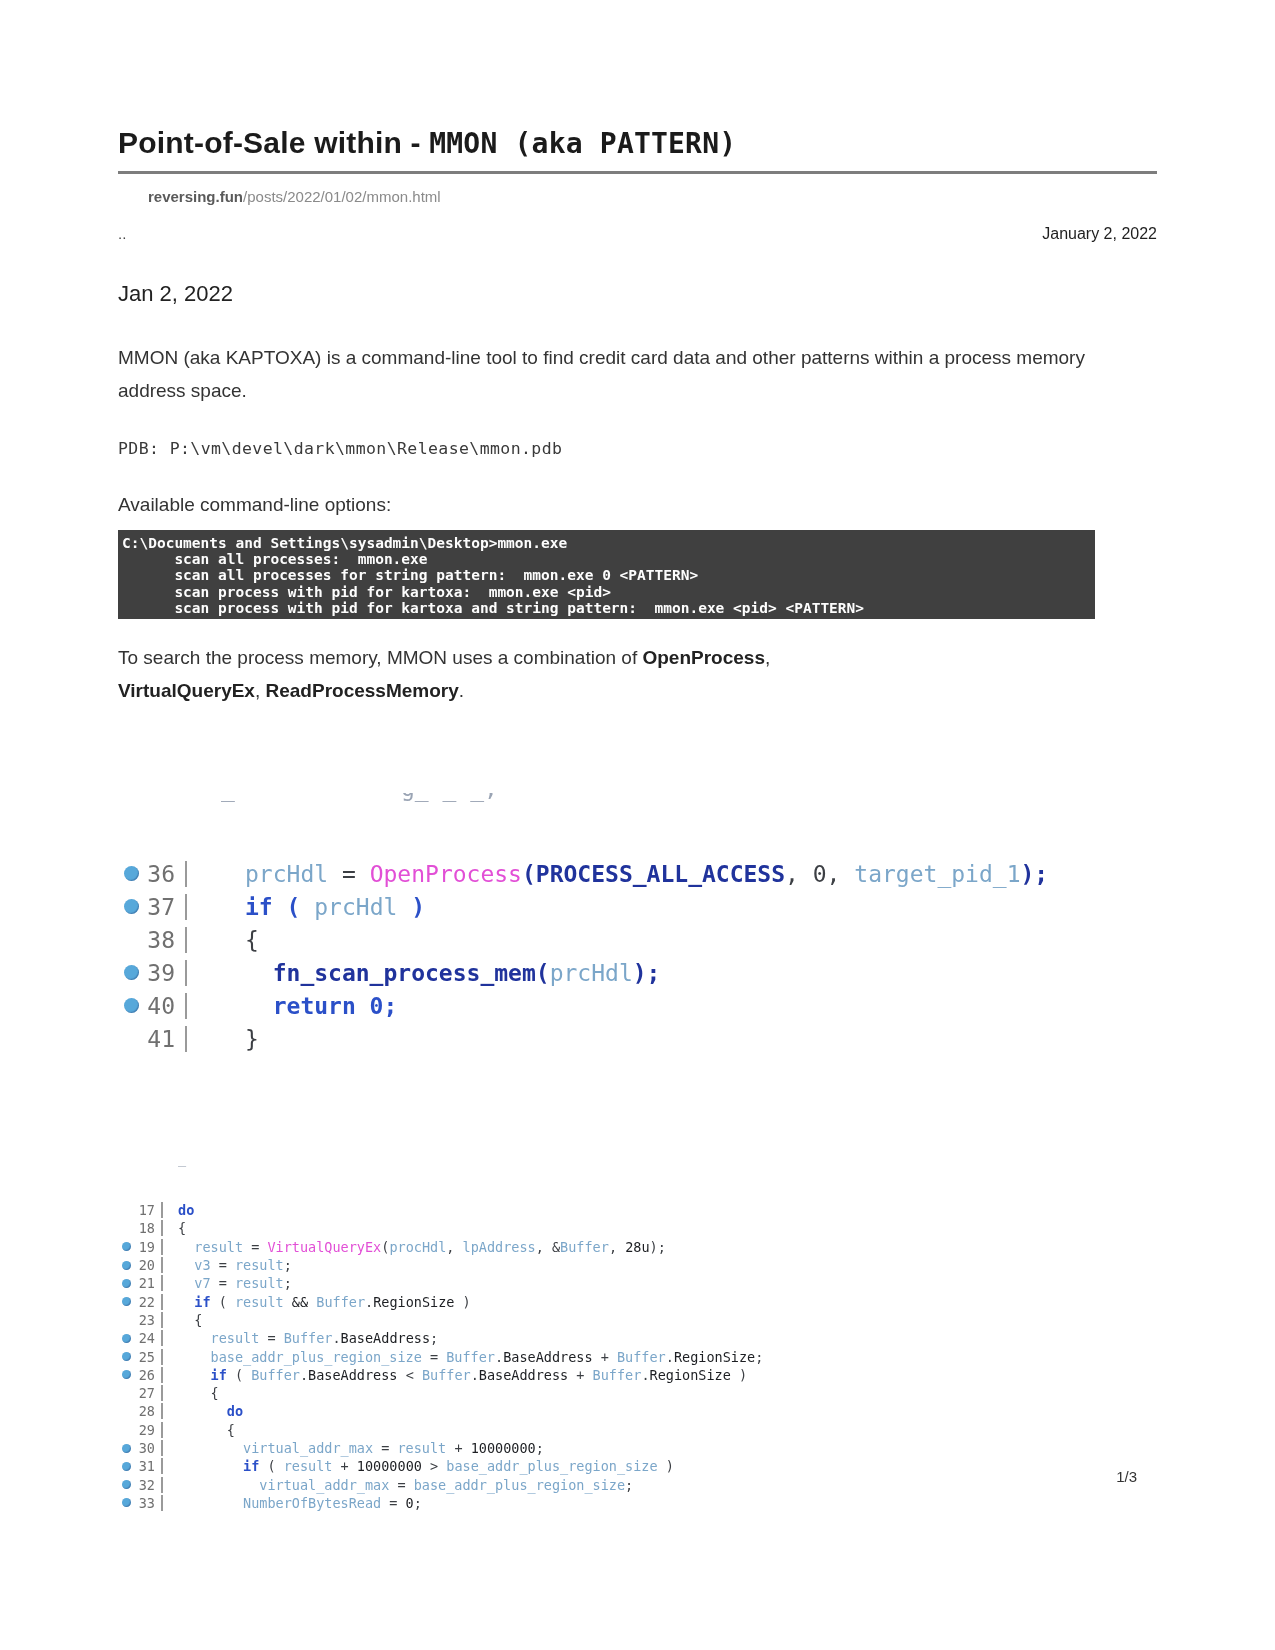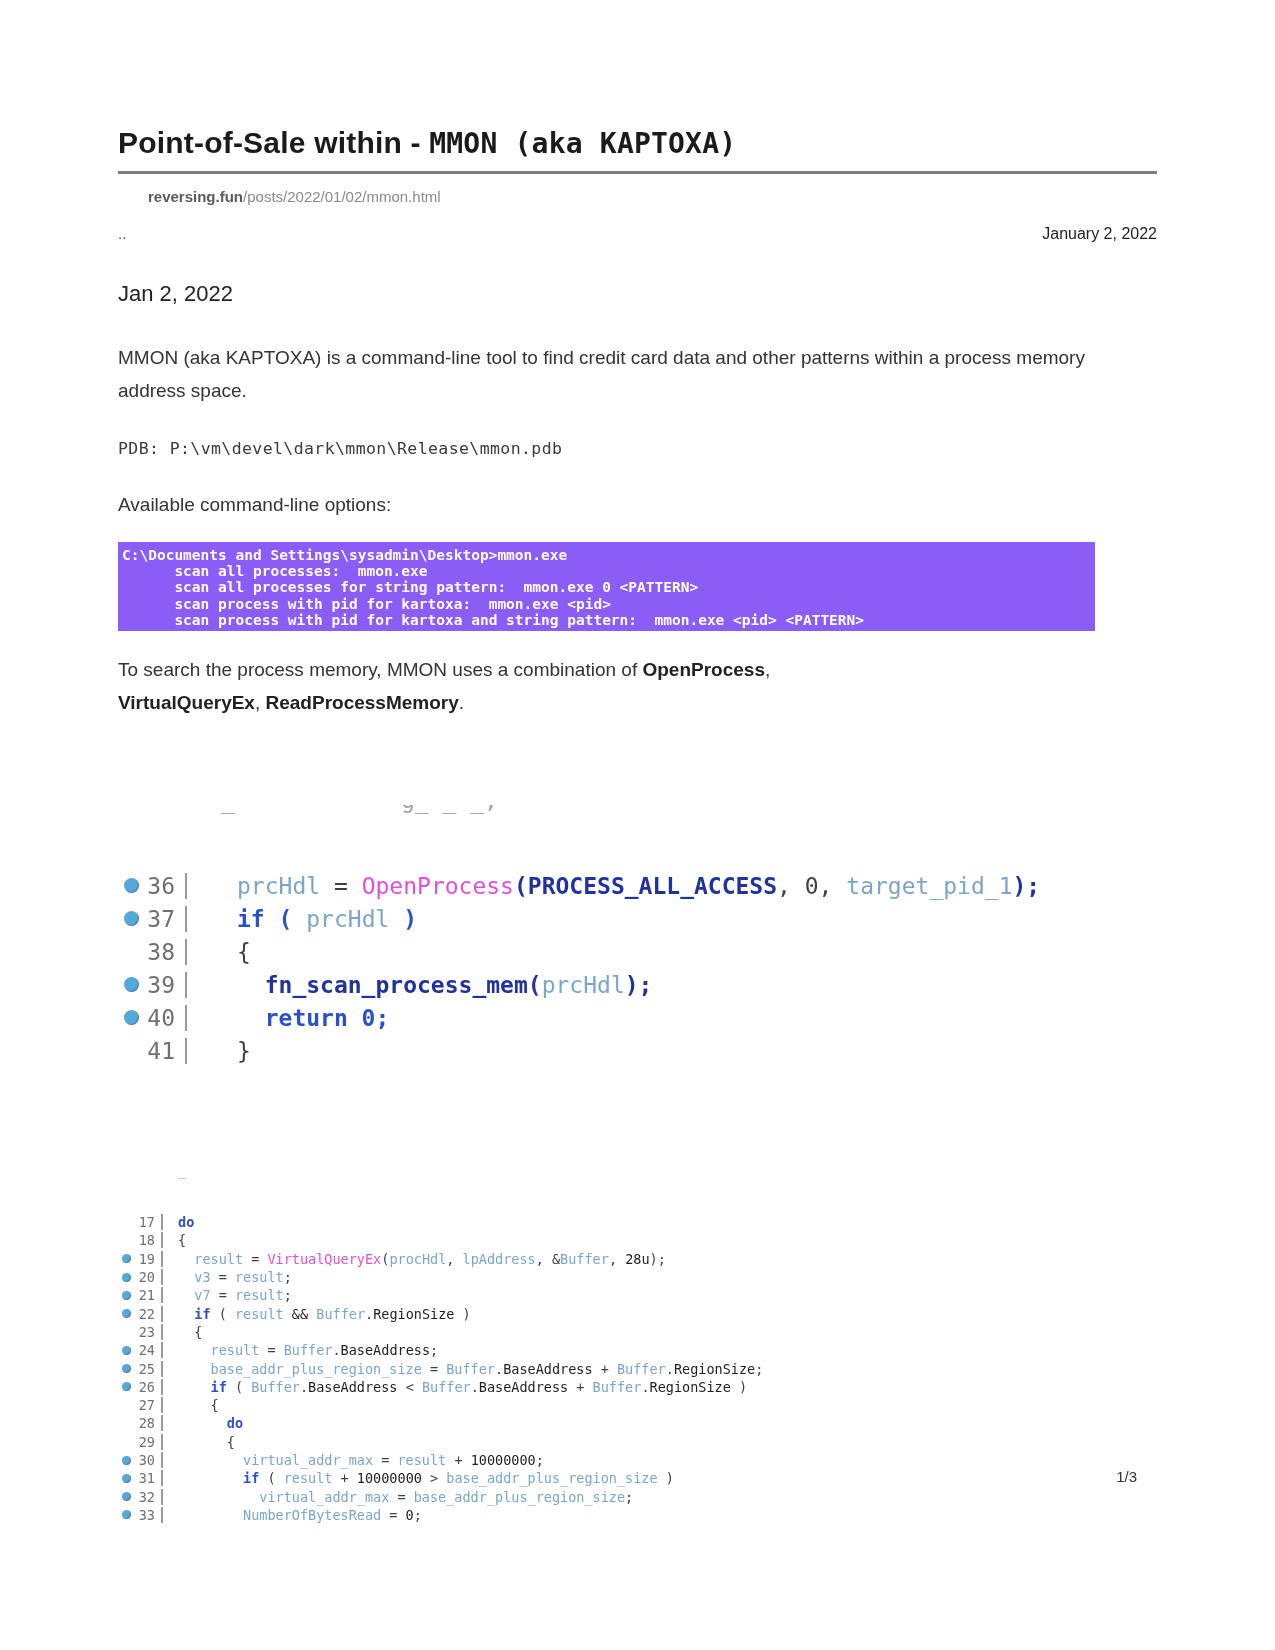--- a/index.html
+++ b/index.html
@@ -27,21 +27,21 @@
 
   .date-heading { margin-top:38px; font-size:22px; color:#222; font-weight:400; }
 
   .para { margin-top:34px; font-size:19px; line-height:33px; color:#333; max-width:977px; }
   .label-para { margin-top:36px; font-size:19px; color:#333; }
 
   .mono-line { margin-top:32px; font-family:"DejaVu Sans Mono", monospace; font-size:16.5px; color:#3a3a3a; letter-spacing:0.4px; }
 
   
   .terminal {
-    margin-top:26px; width:977px; background:#8b5cf6;
+    margin-top:14px; width:977px; background:#404040;
     font-family:"DejaVu Sans Mono", monospace; font-weight:bold;
     font-size:14.5px; line-height:16.2px; color:#fdfdfd;
     padding:5px 4px 3px 4px; white-space:pre; overflow:hidden;
   }
 
   .intro-rich { margin-top:22px; font-size:19px; line-height:33px; color:#333; }
   .intro-rich .tk-b { font-weight:bold; color:#222; }
   .intro-rich .tk-p { color:#333; }
 
   
@@ -55,41 +55,41 @@
   .tk-p { color:#3c3f44; }
   .tk-k { color:#2b50c8; font-weight:bold; }
   .tk-f { color:#e24fd6; }
   .tk-v { color:#7ba6c9; }
   .tk-b { color:#1d1f23; font-weight:normal; }
   .tk-c { color:#20339c; font-weight:bold; }
 
   .code-lg { margin-top:34px; font-family:"DejaVu Sans Mono", monospace; font-size:23px; }
   .code-lg .code-line { height:33px; }
   .code-lg .bp-dot { width:15px; height:15px; margin-left:6px; }
-  .code-lg .lnum { width:48px; padding-right:10px; font-size:23px; margin-right:0;text-align:right; }
+  .code-lg .lnum { width:48px; padding-right:10px; font-size:23px; margin-right:8px;text-align:right; }
   .code-lg .code-text { padding-left:50px; }
   .artifact-lg { height:12px; overflow:hidden; margin-left:103px; }
   .artifact-lg span { display:block; margin-top:-18px; color:#9aa4b4; font-size:23px; }
 
   .code-sm { margin-top:22px; font-family:"DejaVu Sans Mono", monospace; font-size:13.5px; }
   .code-sm .code-line { height:18.3px; }
   .code-sm .bp-dot { width:9px; height:9px; margin-left:4px; }
   .code-sm .lnum { width:32px; padding-right:6px; font-size:13.5px; }
   .code-sm .code-text { padding-left:15px; }
   .artifact-sm { height:8px; overflow:hidden; margin-left:60px; }
   .artifact-sm span { display:block; margin-top:-11px; color:#9aa4b4; font-size:13.5px; }
 
   .page-number { position:absolute; top:1468px; right:138px; font-size:15px; color:#333; }
 </style>
 </head>
 <body>
 
 <div class="container">
 
-  <h1 class="title"><span>Point-of-Sale within - </span><span class="code-part">MMON (aka KAPTOXA)</span></h1>
+  <h1 class="title"><span>Point-of-Sale within - </span><span class="code-part">MMON (aka PATTERN)</span></h1>
   <div class="title-divider"></div>
 
   <div class="source-url"><span class="host">reversing.fun</span><span>/posts/2022/01/02/mmon.html</span></div>
 
   <div class="meta-row">
     <span class="nav-dots">..</span>
     <span class="post-date">January 2, 2022</span>
   </div>
 
   <h2 class="date-heading">Jan 2, 2022</h2>

